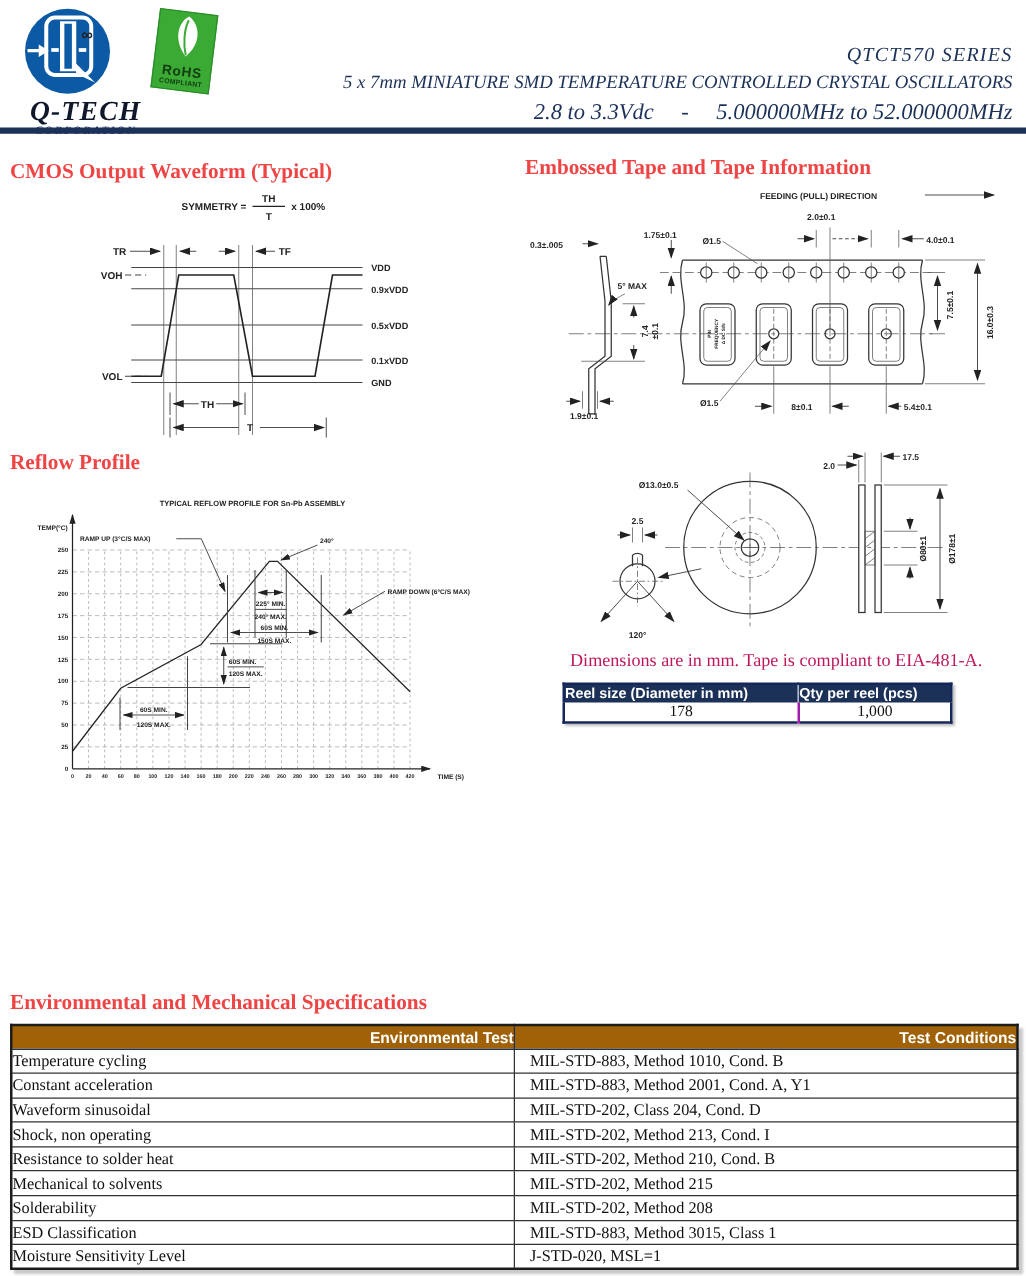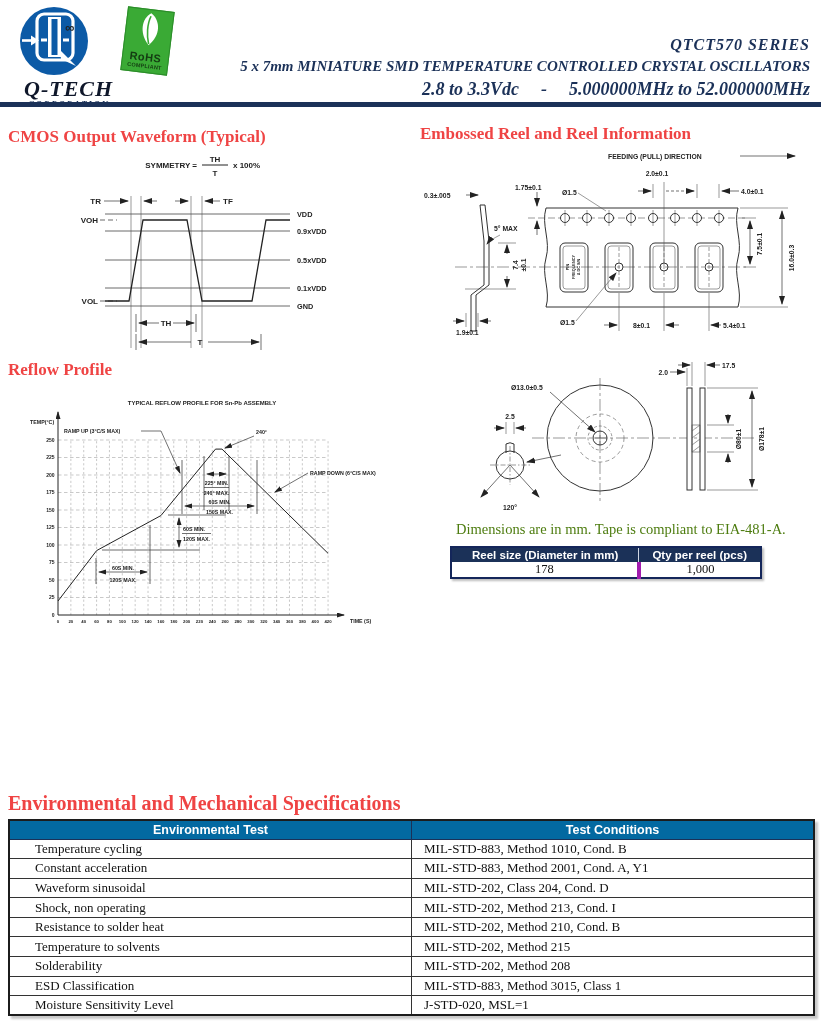--- a/index.html
+++ b/index.html
@@ -7,21 +7,21 @@
   body{width:821px;height:1021px;font-family:"Liberation Serif",serif;color:#111}
   .page{position:relative;width:821px;height:1021px;background:#fff;overflow:hidden}
   .abs{position:absolute}
 
   
   .qtech-name{position:absolute;left:24px;top:76px;font:italic bold 22px "Liberation Serif",serif;color:#0f172a;letter-spacing:1px}
   .qtech-corp{position:absolute;left:28px;top:99px;font:italic bold 9px "Liberation Serif",serif;color:#1b3158;letter-spacing:1.6px}
   .rohs{position:absolute;left:124px;top:9px;width:47px;height:64px;background:#3aaa35;transform:rotate(7deg);border:1px solid #2c8c2a;text-align:center}
   .rohs .r1{font:bold 11px "Liberation Sans",sans-serif;color:#143c12;margin-top:-3px;letter-spacing:.5px}
   .rohs .r2{font:bold 5.5px "Liberation Sans",sans-serif;color:#143c12;letter-spacing:.2px}
-  .title-block{position:absolute;right:11px;top:36px;text-align:right;color:#1b3158;font-family:"Liberation Serif",serif;font-style:italic;font-weight:bold}
+  .title-block{position:absolute;right:11px;top:36px;text-align:right;color:#1b3158;font-family:"Liberation Serif",serif;font-style:italic;font-weight:normal}
   .title-series{font-size:16px;letter-spacing:1px;margin-bottom:4px}
   .title-sub{font-size:15px;margin-bottom:4px}
   .title-range{font-size:18px}
   .title-range .dash{display:inline-block;margin:0 22px}
   .hdr-rule{position:absolute;left:0;top:102px;width:821px;height:5px;background:#1b3158}
 
   
   .sect{position:absolute;font:bold 17px "Liberation Serif",serif;color:#ef4444;white-space:nowrap}
 
   
@@ -34,32 +34,32 @@
   .dl4{font-size:3.8px;font-weight:bold}
   .wl{font-size:8px;font-weight:bold}
   .wr{font-size:7.3px;font-weight:bold}
   .ct{font-size:6px;font-weight:bold}
   .cl{font-size:5.3px;font-weight:bold}
   .ax{stroke:#222;stroke-width:1;fill:none}
   .ann{stroke:#333;stroke-width:.7;fill:none}
   .bar{stroke:#444;stroke-width:.8;fill:none}
 
   
-  .dim-note{position:absolute;left:456px;top:521px;font:14.5px "Liberation Serif",serif;color:#4d7c0f}
+  .dim-note{position:absolute;left:456px;top:521px;font:14.5px "Liberation Serif",serif;color:#be185d}
   .reel-table{position:absolute;left:450px;top:546px;width:312px;border-collapse:collapse;border:2px solid #14265a;box-shadow:2px 2px 2px #bdbdbd;background:#fff}
-  .reel-table th{background:#1b3158;color:#fff;font:bold 11.5px "Liberation Sans",sans-serif;height:15px;text-align:center}
+  .reel-table th{background:#1b3158;color:#fff;font:bold 11.5px "Liberation Sans",sans-serif;height:15px;text-align:left}
   .reel-table th + th{border-left:1.5px solid #cfd6e4}
-  .reel-table td{text-align:center;font:12.5px "Liberation Serif",serif;height:14px;border-left:4px solid #a21caf}
+  .reel-table td{text-align:center;font:12.5px "Liberation Serif",serif;height:14px;border-left:2px solid #a21caf}
   .reel-table td:first-child{border-left:none}
 
   
   .env-table{position:absolute;left:8px;top:819px;width:807px;border-collapse:collapse;border:2px solid #1c1c1c;box-shadow:3px 3px 2px #c9c9c9;background:#fff}
-  .env-table th{background:#0369a1;color:#fff;font:bold 12.5px "Liberation Sans",sans-serif;height:19px;width:50%;text-align:center;border:1px solid #1b3158}
+  .env-table th{background:#a16207;color:#fff;font:bold 12.5px "Liberation Sans",sans-serif;height:19px;width:50%;text-align:right;border:1px solid #1b3158}
   .env-table th + th{border-left:1px solid #cfd6e4}
-  .env-table td{font:13px "Liberation Serif",serif;height:19.6px;border:1px solid #333;padding-left:25px}
+  .env-table td{font:13px "Liberation Serif",serif;height:19.6px;border:1px solid #333;}
   .env-table td:last-child{padding-left:12px}
 </style>
 </head>
 <body>
 
 <div class="page">
 
   <svg class="abs" style="left:18px;top:5px" width="74" height="72" viewBox="0 0 74 72">
     <circle cx="36" cy="36" r="34" fill="#0c5aa6"></circle>
     <rect x="19" y="9" width="36" height="46" rx="7" fill="none" stroke="#fff" stroke-width="3.2"></rect>
@@ -145,21 +145,21 @@
     <line x1="173" y1="175" x2="194" y2="175" class="tdim" marker-end="url(#ah1)"></line>
     <text x="166" y="178" text-anchor="middle" class="wl">TH</text>
 
     <line x1="136" y1="186" x2="136" y2="202" class="tdim"></line>
     <line x1="261" y1="186" x2="261" y2="202" class="tdim"></line>
     <line x1="191" y1="194" x2="139" y2="194" class="tdim" marker-end="url(#ah1)"></line>
     <line x1="208" y1="194" x2="259" y2="194" class="tdim" marker-end="url(#ah1)"></line>
     <text x="200" y="197" text-anchor="middle" class="wl">T</text>
   </svg>
 
-  <div class="sect" style="left:420px;top:124px">Embossed Reel and Reel Information</div>
+  <div class="sect" style="left:420px;top:124px">Embossed Tape and Tape Information</div>
 
   <svg class="abs" style="left:410px;top:145px" width="411" height="205" viewBox="0 0 411 205">
     <defs>
       <marker id="ah2" markerWidth="9" markerHeight="7" refX="8" refY="3" orient="auto-start-reverse" markerUnits="userSpaceOnUse">
         <path d="M0,0 L9,3 L0,6 Z" fill="#222"></path>
       </marker>
     </defs>
     <text x="198" y="14" class="dl">FEEDING (PULL) DIRECTION</text>
     <line x1="330" y1="11" x2="385" y2="11" class="tdim" marker-end="url(#ah2)"></line>
 
@@ -452,21 +452,21 @@
     <line x1="154" y1="145.5" x2="183" y2="145.5" class="ann"></line>
     <text x="155" y="153" class="cl">120S MAX.</text>
 
     <line x1="68" y1="170" x2="68" y2="196" class="bar"></line>
     <line x1="122" y1="137" x2="122" y2="196" class="bar"></line>
     <line x1="71" y1="184" x2="119" y2="184" class="ann" marker-start="url(#ah3)" marker-end="url(#ah3)"></line>
     <text x="95" y="181.5" text-anchor="middle" class="cl">60S MIN.</text>
     <text x="95" y="193.5" text-anchor="middle" class="cl">120S MAX.</text>
   </svg>
 
-  <div class="sect" style="left:8px;top:792px;font-size:20px">Environmental and Mechanical Specifications</div>
+  <div class="sect" style="left:8px;top:792px;font-size:17px">Environmental and Mechanical Specifications</div>
 
   <table class="env-table">
     <thead>
       <tr>
         <th>Environmental Test</th>
         <th>Test Conditions</th>
       </tr>
     </thead>
     <tbody id="env-body">
         <tr>
@@ -483,21 +483,21 @@
         </tr>
         <tr>
           <td>Shock, non operating</td>
           <td>MIL-STD-202, Method 213, Cond. I</td>
         </tr>
         <tr>
           <td>Resistance to solder heat</td>
           <td>MIL-STD-202, Method 210, Cond. B</td>
         </tr>
         <tr>
-          <td>Temperature to solvents</td>
+          <td>Mechanical to solvents</td>
           <td>MIL-STD-202, Method 215</td>
         </tr>
         <tr>
           <td>Solderability</td>
           <td>MIL-STD-202, Method 208</td>
         </tr>
         <tr>
           <td>ESD Classification</td>
           <td>MIL-STD-883, Method 3015, Class 1</td>
         </tr>

